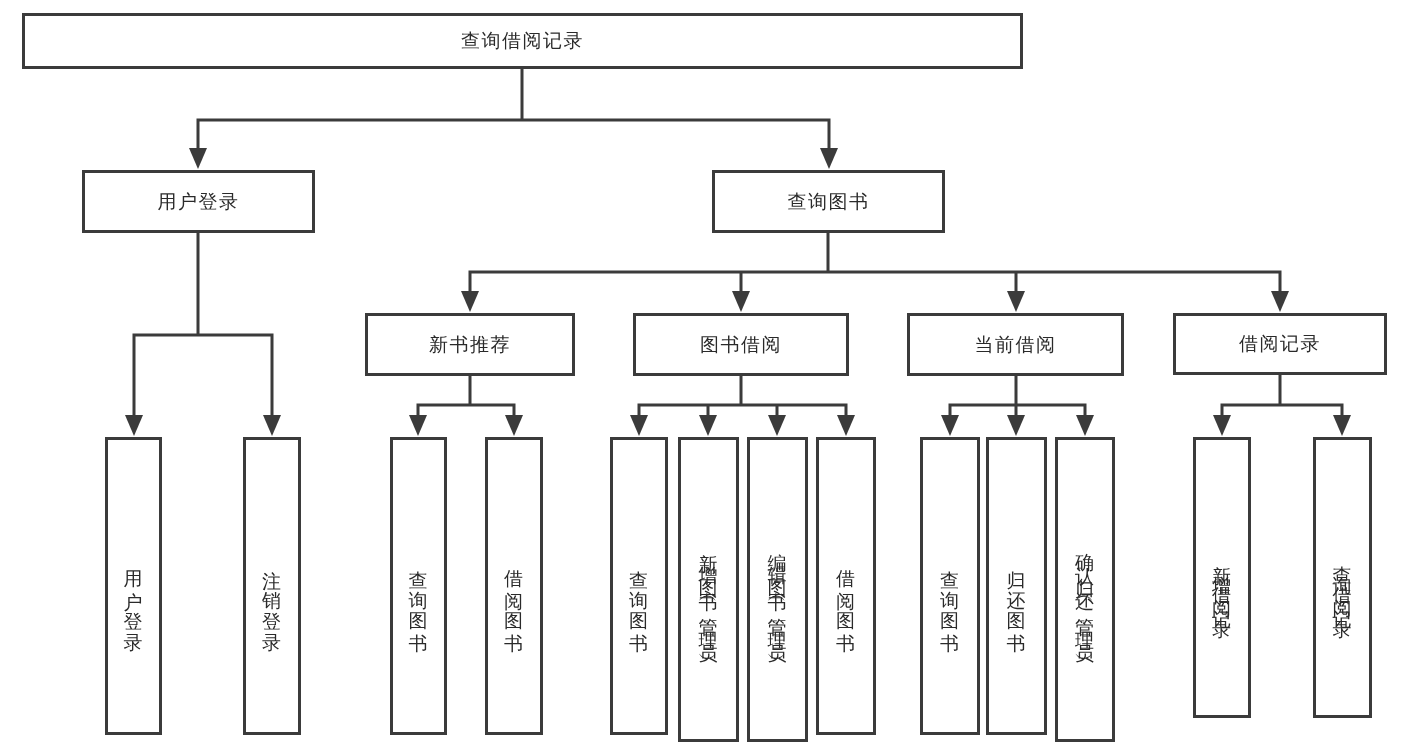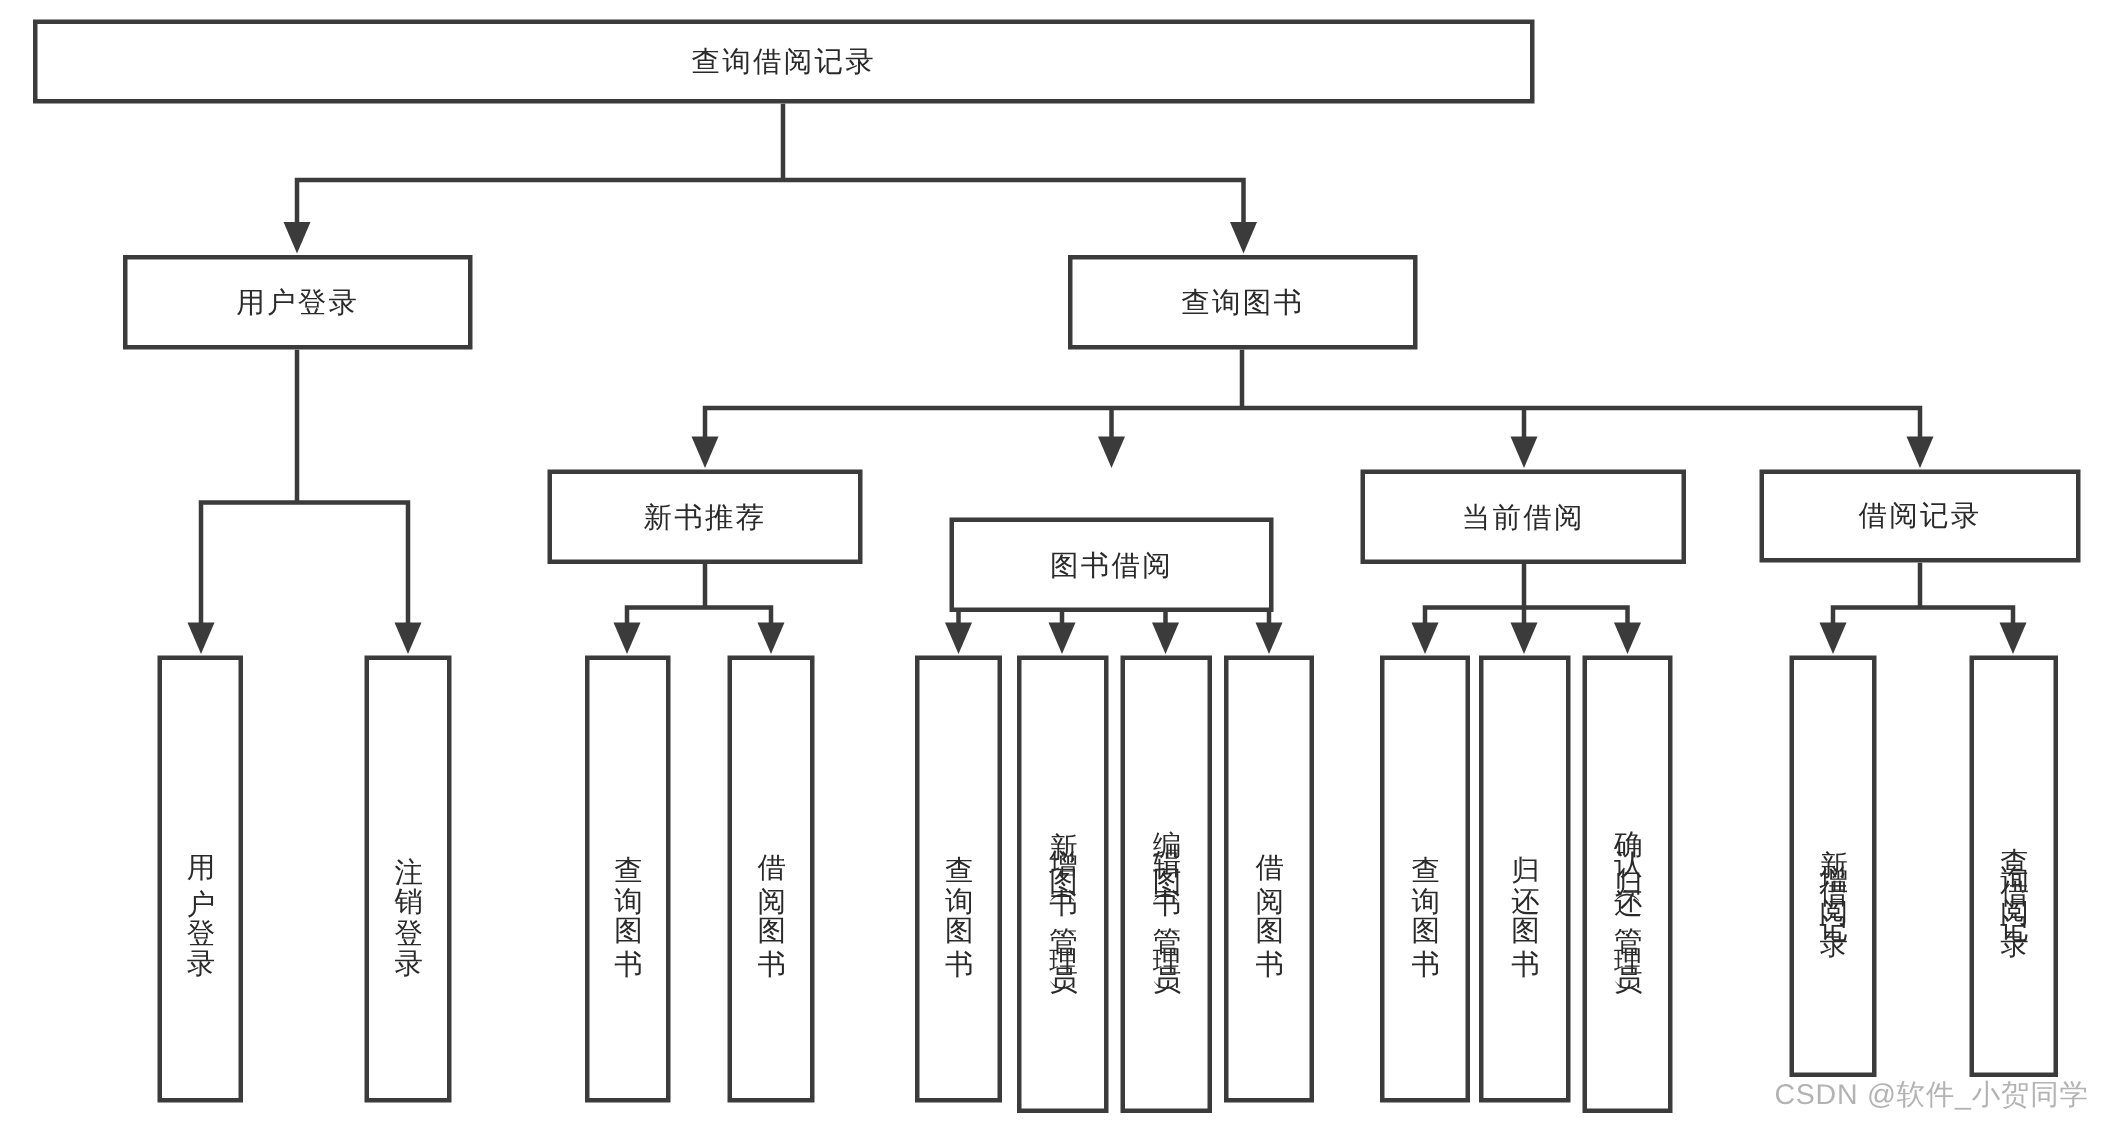--- a/index.html
+++ b/index.html
@@ -86,21 +86,21 @@
   <div class="node h" style="left:82px;top:170px;width:233px;height:63px;">
     <span>用户登录</span>
   </div>
   <div class="node h" style="left:712px;top:170px;width:233px;height:63px;">
     <span>查询图书</span>
   </div>
 
   <div class="node h" style="left:365px;top:313px;width:210px;height:63px;text-align:center;">
     <span>新书推荐</span>
   </div>
-  <div class="node h" style="left:633px;top:313px;width:216px;height:63px;margin-top:32px;">
+  <div class="node h" style="left:633px;top:313px;width:216px;height:63px;">
     <span>图书借阅</span>
   </div>
   <div class="node h" style="left:907px;top:313px;width:217px;height:63px;">
     <span>当前借阅</span>
   </div>
   <div class="node h" style="left:1173px;top:313px;width:214px;height:62px;">
     <span>借阅记录</span>
   </div>
 
   <div class="node v v4" style="left:105px;top:437px;width:57px;height:298px;">
@@ -140,15 +140,14 @@
     <span>确认归还（管理员）</span>
   </div>
 
   <div class="node v v6" style="left:1193px;top:437px;width:58px;height:281px;">
     <span>新增借阅记录</span>
   </div>
   <div class="node v v6" style="left:1313px;top:437px;width:59px;height:281px;">
     <span>查询借阅记录</span>
   </div>
 
-  <div class="watermark">CSDN @软件_小贺同学</div>
 
 </div>
 
 </body></html>

